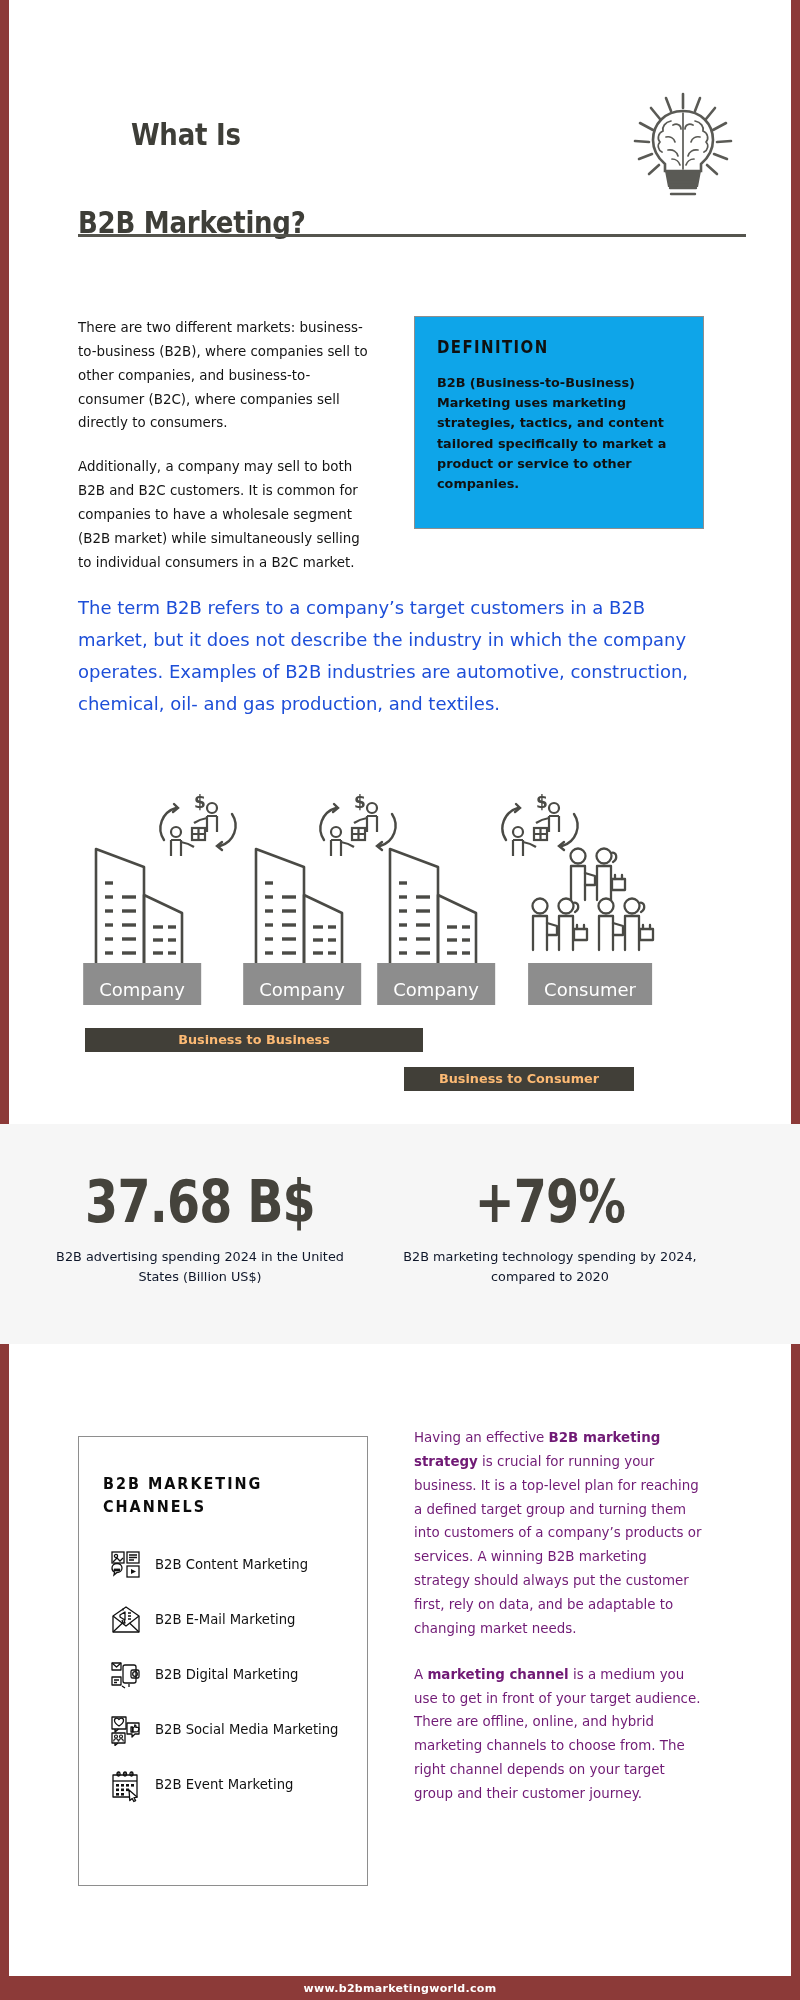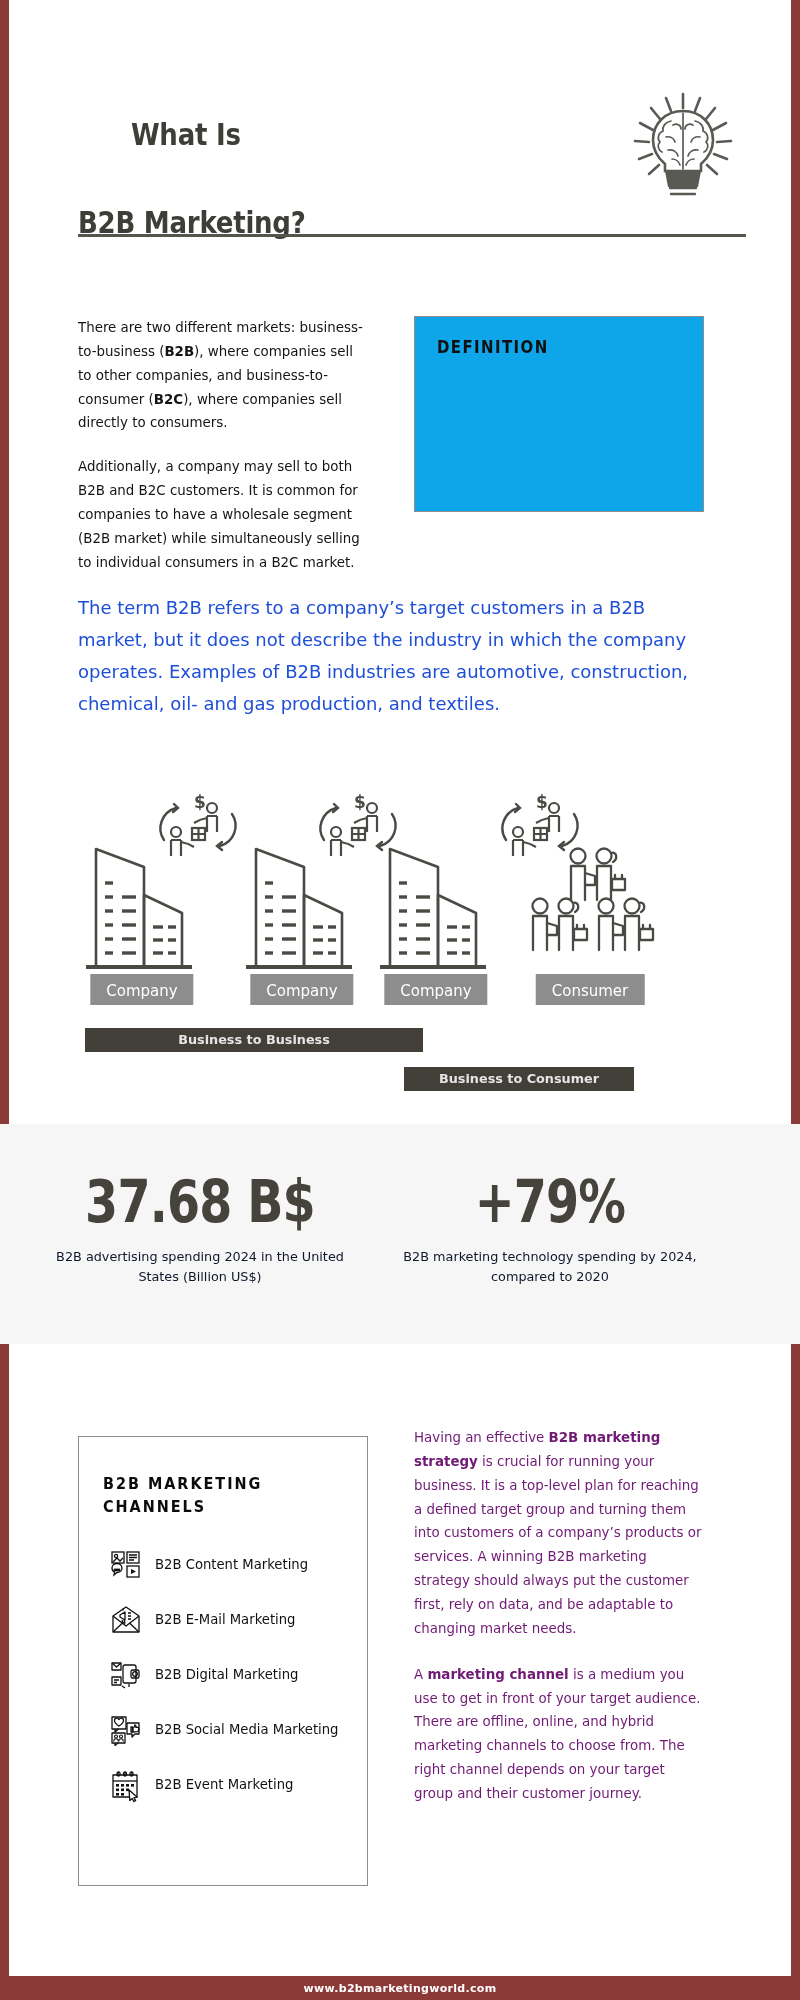--- a/index.html
+++ b/index.html
@@ -84,21 +84,21 @@
   .col-left-text {
     position: absolute;
     left: 78px;
     top: 16px;
     width: 290px;
     font-size: 13.4px;
     line-height: 1.78;
     color: #141414;
   }
   .col-left-text p + p { margin-top: 20px; }
-  .col-left-text b { font-weight: 700; }
+  .col-left-text b { font-weight: 400; }
 
   .defbox {
     position: absolute;
     left: 414px;
     top: 16px;
     width: 290px;
     min-height: 196px;
     background: #0ea5e9;
     border: 1.6px solid #8e8e8e;
     padding: 20px 22px 34px 22px;
@@ -151,38 +151,38 @@
     width: 140px;
     height: 160px;
   }
   .node .tag {
     position: absolute;
     left: 50%;
     transform: translateX(-50%);
     bottom: 0;
     background: #8d8d8d;
     color: #ffffff;
-    font-size: 15px;
+    font-size: 18px;
     font-weight: 400;
-    padding: 8px 16px 5px 16px;
+    padding: 16px 16px 5px 16px;
     white-space: nowrap;
     text-align: right;
   }
 
   .trade {
     position: absolute;
     width: 96px;
     height: 66px;
     top: 4px;
   }
 
   .flowbar {
     position: absolute;
     background: #413f38;
-    color: #e5e5e5;
+    color: #fdba74;
     font-size: 12.8px;
     font-weight: 700;
     text-align: center;
     line-height: 24px;
     height: 24px;
   }
   .flowbar.b2b { left: 85px; top: 238px; width: 338px; }
   .flowbar.b2c { left: 404px; top: 277px; width: 230px; }
 
   
@@ -362,20 +362,21 @@
 
   <div class="intro">
 
     <div class="col-left-text">
       <p><span>There are two different markets: business-to-business (</span><b>B2B</b><span>), where companies sell to other companies, and business-to-consumer (</span><b>B2C</b><span>), where companies sell directly to consumers.</span></p>
       <p>Additionally, a company may sell to both B2B and B2C customers. It is common for companies to have a wholesale segment (B2B market) while simultaneously selling to individual consumers in a B2C market.</p>
     </div>
 
     <div class="defbox">
       <h3>DEFINITION</h3>
+      <p>B2B (Business-to-Business) Marketing uses marketing strategies, tactics, and content tailored specifically to market a product or service to other companies.</p>
     </div>
 
     <div class="fullpara">The term B2B refers to a company’s target customers in a B2B market, but it does not describe the industry in which the company operates. Examples of B2B industries are automotive, construction, chemical, oil- and gas production, and textiles.</div>
   </div>
 
   <div class="diagram">
 
     <div class="trade" style="left:150px;">
       <svg viewBox="0 0 96 66" width="96" height="66">
         <g stroke="#4a4a45" stroke-width="2.4" fill="none" stroke-linecap="round">

